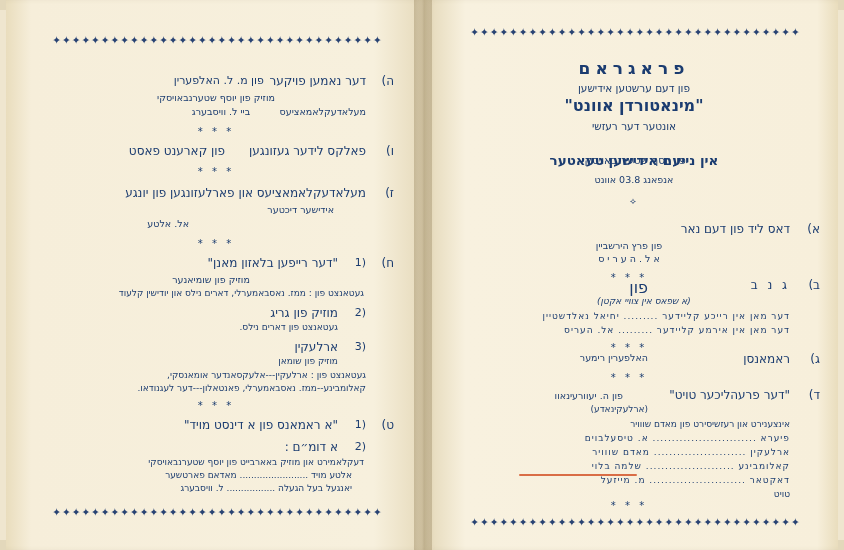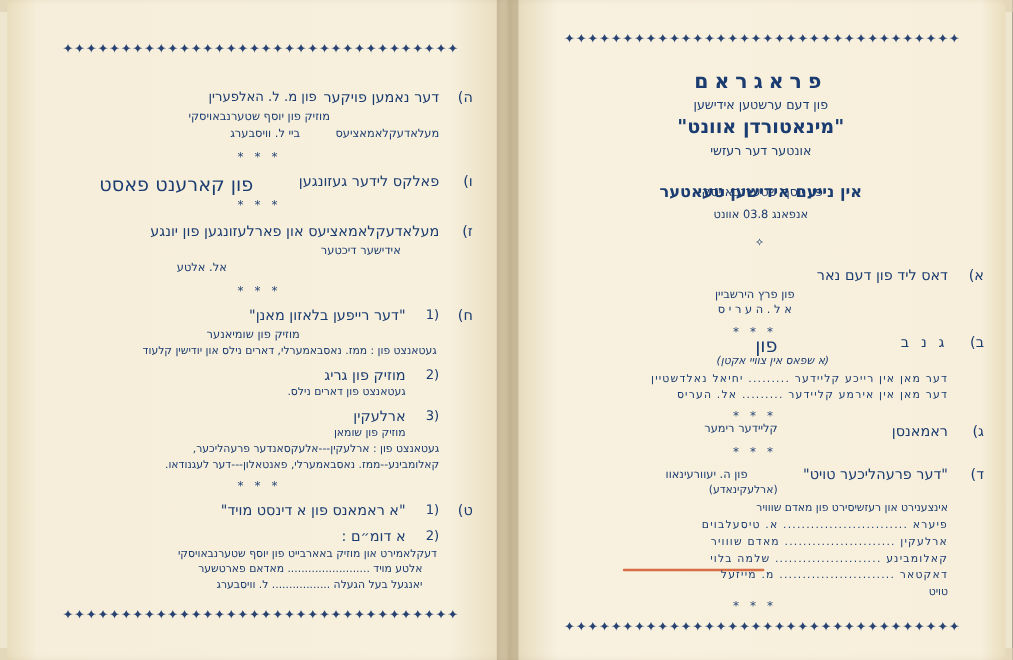--- a/index.html
+++ b/index.html
@@ -129,21 +129,21 @@
     <div class="text rt r-item" style="right:58px; top:74px; width:300px; font-size:12px;">דער נאמען פויקער</div>
     <div class="text rt r-item" style="right:160px; top:74px; width:150px; font-size:11px;">פון מ. ל. האלפערין</div>
     <div class="text ctr r-small" style="left:60px; top:92px; width:300px;">מוזיק פון יוסף שטערנבאויסקי</div>
     <div class="text rt r-small" style="right:58px; top:106px; width:160px;">מעלאדעקלאמאציעס</div>
     <div class="text ctr r-small" style="left:160px; top:106px; width:110px;">ביי ל. וויסבערג</div>
 
     <div class="text ctr stars" style="left:150px; top:126px; width:120px;">* * *</div>
 
     <div class="text rt r-item" style="right:30px; top:144px; width:360px; font-size:12px;">ו)</div>
     <div class="text rt r-item" style="right:58px; top:144px; width:300px; font-size:12px;">פאלקס לידער געזונגען</div>
-    <div class="text rt r-item" style="right:213px; top:144px; width:170px; font-size:16px;">פון קארענט פאסט</div>
+    <div class="text rt r-item" style="right:199px; top:144px; width:170px; font-size:12px;">פון קארענט פאסט</div>
 
     <div class="text ctr stars" style="left:150px; top:166px; width:120px;">* * *</div>
 
     <div class="text rt r-item" style="right:30px; top:186px; width:360px; font-size:12px;">ז)</div>
     <div class="text rt r-item" style="right:58px; top:186px; width:330px; font-size:12px;">מעלאדעקלאמאציעס און פארלעזונגען פון יונגע</div>
     <div class="text rt r-small" style="right:90px; top:204px; width:300px;">אידישער דיכטער</div>
     <div class="text rt r-small" style="right:235px; top:218px; width:140px;">אל. אלטע</div>
 
     <div class="text ctr stars" style="left:150px; top:238px; width:120px;">* * *</div>
 
@@ -153,21 +153,21 @@
     <div class="text ctr r-small" style="left:90px; top:274px; width:230px;">מוזיק פון שומיאנער</div>
     <div class="text rt r-tiny" style="right:60px; top:288px; width:310px;">געטאנצט פון : ממז. נאסבאמערלי, דארים נילס און יודישין קלעוד</div>
 
     <div class="text rt r-item" style="right:58px; top:306px; width:40px; font-size:11px;">(2</div>
     <div class="text rt r-item" style="right:86px; top:306px; width:200px; font-size:12px;">מוזיק פון גריג</div>
     <div class="text rt r-tiny" style="right:86px; top:322px; width:250px;">געטאנצט פון דארים נילס.</div>
 
     <div class="text rt r-item" style="right:58px; top:340px; width:40px; font-size:11px;">(3</div>
     <div class="text rt r-item" style="right:86px; top:340px; width:200px; font-size:12px;">ארלעקין</div>
     <div class="text rt r-tiny" style="right:86px; top:356px; width:250px;">מוזיק פון שומאן</div>
-    <div class="text rt r-tiny" style="right:58px; top:370px; width:320px;">געטאנצט פון :  ארלעקין---אלעקסאנדער פרעהליכער,</div>
+    <div class="text rt r-tiny" style="right:58px; top:370px; width:320px;">געטאנצט פון :  ארלעקין---אלעקסאנדער אומאנסקי,</div>
     <div class="text rt r-tiny" style="right:58px; top:383px; width:320px;">קאלומבינע--ממז. נאסבאמערלי, פאנטאלון---דער לעגנודאו.</div>
 
     <div class="text ctr stars" style="left:150px; top:400px; width:120px;">* * *</div>
 
     <div class="text rt r-item" style="right:30px; top:418px; width:360px; font-size:12px;">ט)</div>
     <div class="text rt r-item" style="right:58px; top:418px; width:40px; font-size:11px;">(1</div>
     <div class="text rt r-item" style="right:86px; top:418px; width:280px; font-size:12px;">"א ראמאנס פון א דינסט מויד"</div>
 
     <div class="text rt r-item" style="right:58px; top:440px; width:40px; font-size:11px;">(2</div>
     <div class="text rt r-item" style="right:86px; top:440px; width:200px; font-size:12px;">א דומ״ם :</div>
@@ -203,21 +203,21 @@
     <div class="text rt r-item" style="right:48px; top:278px; width:90px; font-size:12px; letter-spacing:3px;">ג נ ב</div>
     <div class="text rt r-item" style="right:190px; top:278px; width:80px; font-size:16px;">פון</div>
     <div class="text ctr r-tiny" style="left:95px; top:296px; width:250px;font-style:italic;">(א שפאס אין צוויי אקטן)</div>
     <div class="text rt r-tiny lead" style="right:48px; top:311px; width:330px;">דער מאן אין רייכע קליידער ......... יחיאל נאלדשטיין</div>
     <div class="text rt r-tiny lead" style="right:48px; top:325px; width:330px;">דער מאן אין אירמע קליידער ......... אל. העריס</div>
 
     <div class="text ctr stars" style="left:145px; top:342px; width:120px;">* * *</div>
 
     <div class="text rt r-item" style="right:18px; top:352px; width:370px; font-size:12px;">ג)</div>
     <div class="text rt r-item" style="right:48px; top:352px; width:200px; font-size:12px;">ראמאנסן</div>
-    <div class="text rt r-small" style="right:190px; top:352px; width:180px;">קליידער רימער</div>
+    <div class="text rt r-small" style="right:190px; top:352px; width:180px;">האלפערין רימער</div>
 
     <div class="text ctr stars" style="left:145px; top:372px; width:120px;">* * *</div>
 
     <div class="text rt r-item" style="right:18px; top:388px; width:370px; font-size:12px;">ד)</div>
     <div class="text rt r-item" style="right:48px; top:388px; width:220px; font-size:12px;">"דער פרעהליכער טויט"</div>
     <div class="text rt r-small" style="right:215px; top:390px; width:165px;">פון ה. יעוורעינאוו</div>
     <div class="text rt r-tiny" style="right:190px; top:404px; width:180px;">(ארלעקינאדע)</div>
     <div class="text rt r-tiny" style="right:48px; top:419px; width:330px;">אינצענירט און רעזשיסירט פון מאדם שווויר</div>
     <div class="text rt r-tiny lead" style="right:48px; top:433px; width:330px;">פיערא ........................... א. טיסעלבוים</div>
     <div class="text rt r-tiny lead" style="right:48px; top:447px; width:330px;">ארלעקין ........................ מאדם שווויר</div>

